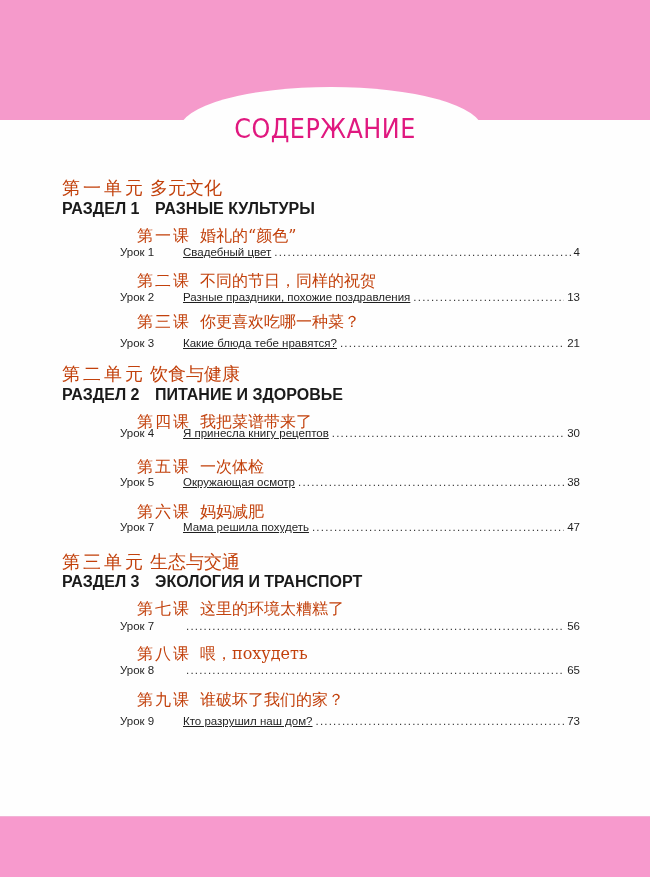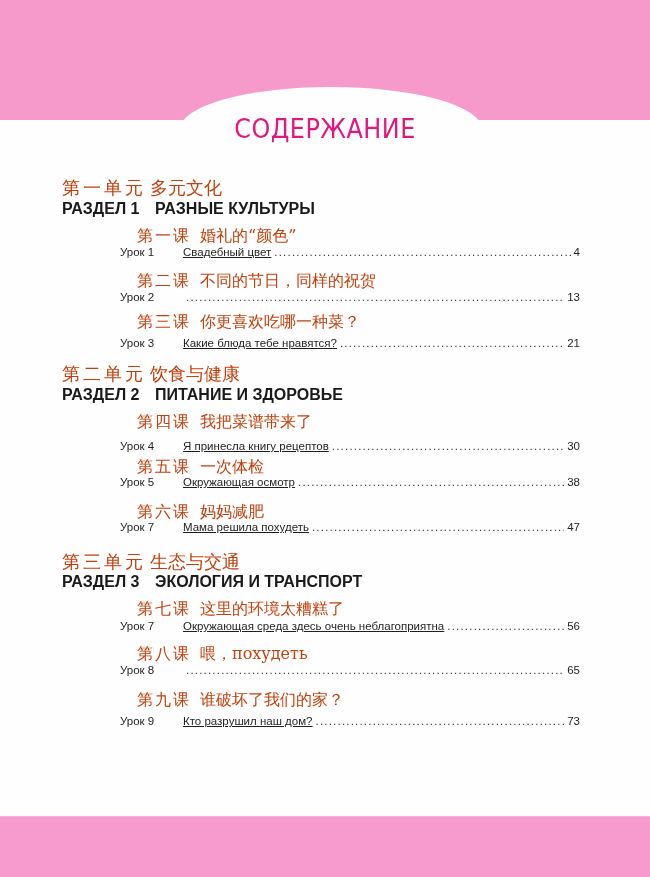--- a/index.html
+++ b/index.html
@@ -74,20 +74,21 @@
     <span class="ttl">Свадебный цвет</span>
     <span class="dots"></span>
     <span class="page">4</span>
 </div>
 
 <div class="row cn lesson-cn" style="top:271px">
   <span class="label">第二课</span><span>不同的节日，同样的祝贺</span>
 </div>
 <div class="row lesson-ru" style="top:291px">
   <span class="label">Урок 2</span>
+    <span class="ttl">Разные праздники, похожие поздравления</span>
     <span class="dots"></span>
     <span class="page">13</span>
 </div>
 
 <div class="row cn lesson-cn" style="top:312px">
   <span class="label">第三课</span><span>你更喜欢吃哪一种菜？</span>
 </div>
 <div class="row lesson-ru" style="top:337px">
   <span class="label">Урок 3</span>
     <span class="ttl">Какие блюда тебе нравятся?</span>
@@ -98,21 +99,21 @@
 <div class="row cn unit-cn" style="top:362px">
   <span class="label">第二单元</span><span>饮食与健康</span>
 </div>
 <div class="row section-ru" style="top:386px">
   <span class="label">РАЗДЕЛ 2</span><span>ПИТАНИЕ И ЗДОРОВЬЕ</span>
 </div>
 
 <div class="row cn lesson-cn" style="top:412px">
   <span class="label">第四课</span><span>我把菜谱带来了</span>
 </div>
-<div class="row lesson-ru" style="top:440px">
+<div class="row lesson-ru" style="top:427px">
   <span class="label">Урок 4</span>
     <span class="ttl">Я принесла книгу рецептов</span>
     <span class="dots"></span>
     <span class="page">30</span>
 </div>
 
 <div class="row cn lesson-cn" style="top:457px">
   <span class="label">第五课</span><span>一次体检</span>
 </div>
 <div class="row lesson-ru" style="top:476px">
@@ -137,21 +138,20 @@
 </div>
 <div class="row section-ru" style="top:573px">
   <span class="label">РАЗДЕЛ 3</span><span>ЭКОЛОГИЯ И ТРАНСПОРТ</span>
 </div>
 
 <div class="row cn lesson-cn" style="top:599px">
   <span class="label">第七课</span><span>这里的环境太糟糕了</span>
 </div>
 <div class="row lesson-ru" style="top:620px">
   <span class="label">Урок 7</span>
-    <span class="ttl">Окружающая среда здесь очень неблагоприятна</span>
     <span class="dots"></span>
     <span class="page">56</span>
 </div>
 
 <div class="row cn lesson-cn" style="top:644px">
   <span class="label">第八课</span><span>喂，похудеть</span>
 </div>
 <div class="row lesson-ru" style="top:664px">
   <span class="label">Урок 8</span>
     <span class="dots"></span>

